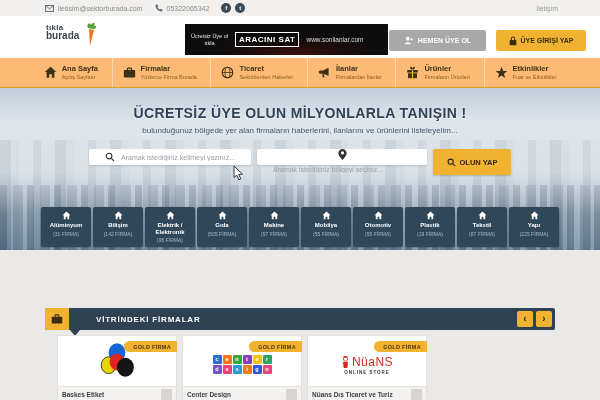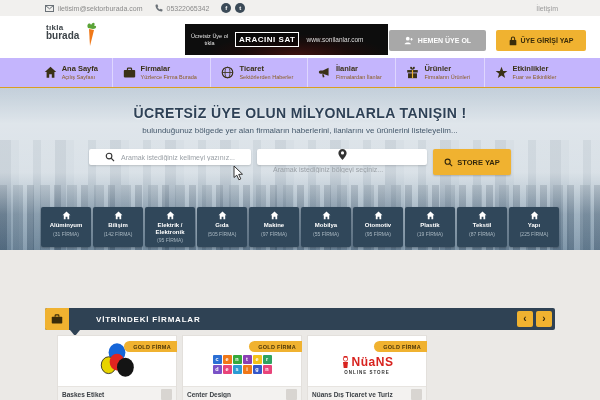--- a/index.html
+++ b/index.html
@@ -29,21 +29,21 @@
   .ad-center { border:1px solid #fff; color:#fff; font-size:8px; font-weight:bold; letter-spacing:.5px;
                padding:2px 3px; white-space:nowrap; background:rgba(0,0,0,.35); }
   .ad-right { font-size:6.5px; color:#ddd; white-space:nowrap; overflow:hidden; }
   .hdr-btn { position:absolute; top:14px; height:21px; border:none; border-radius:2px;
              display:flex; align-items:center; justify-content:center; gap:4px;
              font-size:7px; font-weight:bold; font-family:inherit; cursor:pointer; }
   .btn-signup { left:389px; width:97px; background:#a8a8a8; color:#ffffff; }
   .btn-login  { left:496px; width:90px; background:#f0b230; color:#3a2c0a; }
 
   
-  .navbar { position:absolute; top:58px; left:0; right:0; height:30px; background:#c4b5fd;
+  .navbar { position:absolute; top:58px; left:0; right:0; height:30px; background:#fdba74;
             display:flex; align-items:stretch; justify-content:space-evenly; padding:0 30px;
             border-bottom:1px solid #d99e22; }
   .nav-item { display:flex; align-items:center; gap:5px; padding:0 10px; cursor:pointer; }
   .nav-item + .nav-item { border-left:1px solid rgba(255,255,255,.45); }
   .nav-icon { color:#3a3116; display:flex; }
   .nav-text { display:flex; flex-direction:column; line-height:8px; }
   .nav-label { font-size:7.5px; font-weight:bold; color:#3a3116; }
   .nav-sub { font-size:5.5px; color:#8a5d21; }
 
   
@@ -106,21 +106,21 @@
                border-top:1px solid #e7e4e0; display:flex; align-items:center; padding:0 4px; gap:3px; }
   .card-name { font-size:6.5px; font-weight:bold; color:#3a3f44; flex:1; white-space:nowrap; overflow:hidden; }
   .card-foot-btn { width:11px; height:11px; background:#d8d5d1; border:none; border-radius:1px; flex-shrink:0; cursor:pointer; }
 
   .letters { display:flex; flex-direction:column; gap:1px; margin-top:6px; }
   .lrow { display:flex; gap:1px; }
   .lb { width:9px; height:9px; display:flex; align-items:center; justify-content:center;
         color:#fff; font-size:5.5px; font-weight:bold; border-radius:1px; }
   .nuans { display:flex; flex-direction:column; align-items:center; margin-top:8px; }
   .nuans-row { display:flex; align-items:flex-end; gap:2px; }
-  .nuans-title { font-size:12px; font-weight:bold; color:#d8231f; letter-spacing:.5px; }
+  .nuans-title { font-size:12px; font-weight:normal; color:#d8231f; letter-spacing:.5px; }
   .nuans-sub { font-size:4.5px; font-weight:bold; color:#333; letter-spacing:1px; margin-top:1px; }
 
   .cursor { position:absolute; left:233px; top:165px; z-index:50; }
 </style>
 </head>
 <body>
 
 <div class="page">
 
   <div class="topbar">
@@ -290,21 +290,21 @@
         </span>
         <input type="text" placeholder="Aramak istediğiniz bölgeyi seçiniz..." style="">
       </div>
       <button class="btn-search">
         <span class="sf-icon">
           <svg width="9" height="9" viewBox="0 0 16 16">
               <circle cx="6.5" cy="6.5" r="4.5" fill="none" stroke="#33270c" stroke-width="2"></circle>
               <path d="M10 10 L14.5 14.5" stroke="#33270c" stroke-width="2"></path>
             </svg>
         </span>
-        <span>STORE YAP</span>
+        <span>OLUN YAP</span>
       </button>
     </div>
 
     <div class="cats">
       <div class="cat">
         <span class="cat-icon">
             <svg width="9" height="9" viewBox="0 0 16 16">
               <path d="M8 1 L15 7.5 H12.8 V14.5 H9.6 V10 H6.4 V14.5 H3.2 V7.5 H1 Z" fill="#fff"></path>
             </svg>
           </span>

